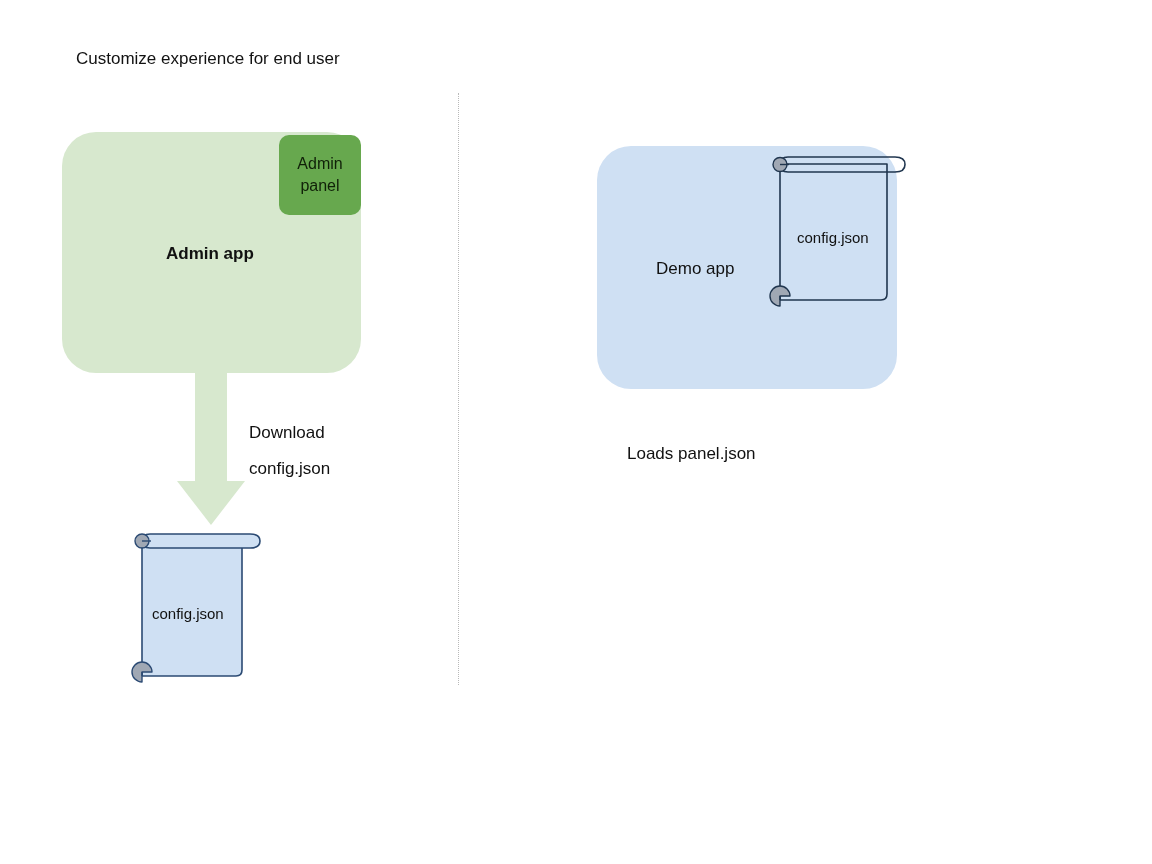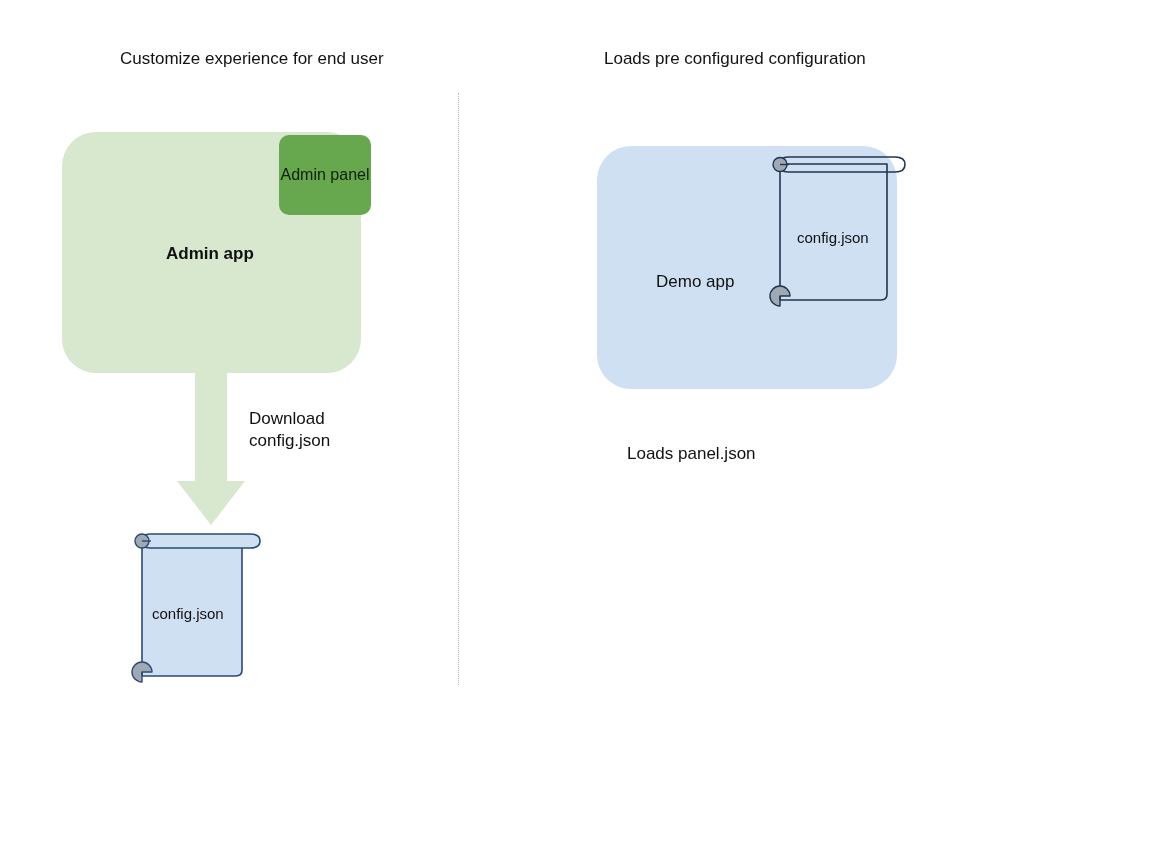--- a/index.html
+++ b/index.html
@@ -22,21 +22,21 @@
   }
 
   
   .heading {
     position: absolute;
     font-size: 17px;
     line-height: 22px;
     color: #121212;
     white-space: nowrap;
   }
-  #heading-left  { left: 76px;  top: 48px; margin-left: 44px; }
+  #heading-left  { left: 76px;  top: 48px; }
   #heading-right { left: 604px; top: 48px; }
 
   
   .divider {
     position: absolute;
     left: 458px;
     top: 93px;
     width: 0;
     height: 592px;
     border-left: 1.5px dotted #b9b9b9;
@@ -62,28 +62,28 @@
     background: #cfe0f3;
   }
   .app-label {
     position: absolute;
     font-size: 17px;
     line-height: 22px;
     color: #111111;
     white-space: nowrap;
   }
   #admin-app-label { left: 166px; top: 243px; font-weight: bold; }
-  #demo-app-label  { left: 656px; top: 271px; }
+  #demo-app-label  { left: 656px; top: 258px; }
 
   
   #admin-panel-chip {
     position: absolute;
     left: 279px;
     top: 135px;
-    width: 92px;
+    width: 82px;
     height: 80px;
     background: #67a84e;
     border-radius: 10px;
     display: flex;
     align-items: center;
     justify-content: center;
     text-align: center;
   }
   #admin-panel-chip .chip-label {
     font-size: 16px;
@@ -103,21 +103,21 @@
 
   .arrow-label {
     position: absolute;
     left: 249px;
     top: 408px;
     font-size: 17px;
     line-height: 22px;
     color: #111111;
     white-space: nowrap;
   }
-  .arrow-label span { display: block; }
+  .arrow-label span { display: block; margin-top: 14px; }
 
   
   .scroll-doc {
     position: absolute;
   }
   .scroll-doc svg { display: block; overflow: visible; }
 
   #config-doc-left  { left: 118px; top: 524px; }
   #config-doc-right { left: 768px; top: 150px; }
 
@@ -142,21 +142,20 @@
     white-space: nowrap;
   }
 </style>
 </head>
 <body>
 
 <div class="canvas">
 
   <div class="heading" id="heading-left">Customize experience for end user</div>
 
-  <div class="heading" id="heading-right">Loads pre configured configuration</div>
 
   <div class="divider"></div>
 
   <div class="app-box" id="admin-app-box"></div>
 
   <div class="app-label" id="admin-app-label">Admin app</div>
 
   <div id="admin-panel-chip">
     <div class="chip-label">
       <span>Admin</span>

